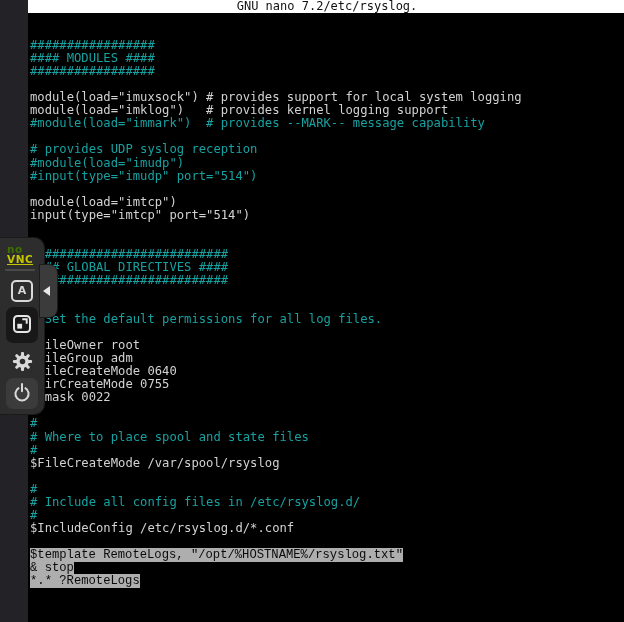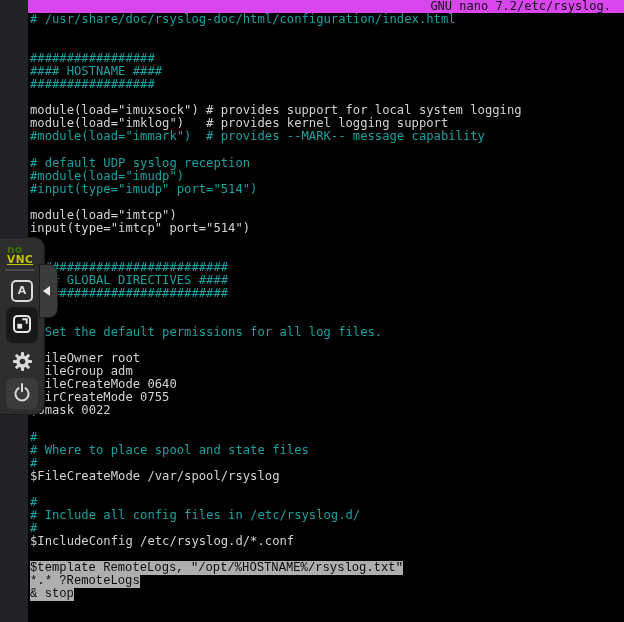--- a/index.html
+++ b/index.html
@@ -1,21 +1,21 @@
 <!DOCTYPE html>
 <html><head>
 <meta charset="utf-8">
 <style>
   html,body{margin:0;padding:0;background:#232327;}
   .screen{position:relative;width:624px;height:622px;background:#232327;overflow:hidden;
           font-family:"DejaVu Sans Mono",monospace;}
   
   .terminal{position:absolute;left:28px;top:0;right:0;bottom:0;background:#000;}
-  .titlebar{position:absolute;left:0;top:0;right:0;height:13px;background:#d946ef;color:#111;
-            font-size:12px;line-height:13px;display:flex;justify-content:flex-end;white-space:pre;}
+  .titlebar{position:absolute;left:0;top:0;right:0;height:13px;background:#ffffff;color:#111;
+            font-size:12px;line-height:13px;display:flex;justify-content:center;white-space:pre;}
   .titlebar .tleft{padding-left:15px;}
   .titlebar .tright{padding-right:13px;}
   .buffer{position:absolute;left:0;top:13px;right:0;bottom:0;padding-left:2px;
           font-size:12.2px;line-height:13.05px;}
   .row{height:13.05px;white-space:pre;}
   .row.comment span{color:#17a1a1;}
   .row.code span{color:#d2d2d2;}
   .row.selected span{background:#aeaeae;color:#0a0a0a;font-family:Liberation Mono, monospace;}
   
   .vncbar{position:absolute;left:0;top:238px;width:44px;height:176px;background:#2d2d2d;
@@ -45,32 +45,31 @@
 <body>
 
 <div class="screen">
 
   <div class="terminal">
     <div class="titlebar">
       <span class="tleft">GNU nano 7.2</span>
       <span class="tright">/etc/rsyslog.</span>
     </div>
     <div class="buffer">
-        <div class="row comment"><span># /usr/share/doc/rsyslog-doc/html/configuration/index.html</span></div>
         <div class="row blank"><span></span></div>
         <div class="row blank"><span></span></div>
         <div class="row comment"><span>#################</span></div>
-        <div class="row comment"><span>#### HOSTNAME ####</span></div>
+        <div class="row comment"><span>#### MODULES ####</span></div>
         <div class="row comment"><span>#################</span></div>
         <div class="row blank"><span></span></div>
         <div class="row code"><span>module(load="imuxsock") # provides support for local system logging</span></div>
         <div class="row code"><span>module(load="imklog")   # provides kernel logging support</span></div>
         <div class="row comment"><span>#module(load="immark")  # provides --MARK-- message capability</span></div>
         <div class="row blank"><span></span></div>
-        <div class="row comment"><span># default UDP syslog reception</span></div>
+        <div class="row comment"><span># provides UDP syslog reception</span></div>
         <div class="row comment"><span>#module(load="imudp")</span></div>
         <div class="row comment"><span>#input(type="imudp" port="514")</span></div>
         <div class="row blank"><span></span></div>
         <div class="row code"><span>module(load="imtcp")</span></div>
         <div class="row code"><span>input(type="imtcp" port="514")</span></div>
         <div class="row blank"><span></span></div>
         <div class="row blank"><span></span></div>
         <div class="row comment"><span>###########################</span></div>
         <div class="row comment"><span>#### GLOBAL DIRECTIVES ####</span></div>
         <div class="row comment"><span>###########################</span></div>
@@ -88,22 +87,22 @@
         <div class="row comment"><span># Where to place spool and state files</span></div>
         <div class="row comment"><span>#</span></div>
         <div class="row code"><span>$FileCreateMode /var/spool/rsyslog</span></div>
         <div class="row blank"><span></span></div>
         <div class="row comment"><span>#</span></div>
         <div class="row comment"><span># Include all config files in /etc/rsyslog.d/</span></div>
         <div class="row comment"><span>#</span></div>
         <div class="row code"><span>$IncludeConfig /etc/rsyslog.d/*.conf</span></div>
         <div class="row blank"><span></span></div>
         <div class="row selected"><span>$template RemoteLogs, "/opt/%HOSTNAME%/rsyslog.txt"</span></div>
+        <div class="row selected"><span>&amp; stop</span></div>
         <div class="row selected"><span>*.* ?RemoteLogs</span></div>
-        <div class="row selected"><span>&amp; stop</span></div>
       </div>
   </div>
 
   <div class="vncbar">
     <div class="vnclogo">
       <span class="lg-no">no</span>
       <span class="lg-vnc">VNC</span>
     </div>
     <div class="vncdivider"></div>
 

